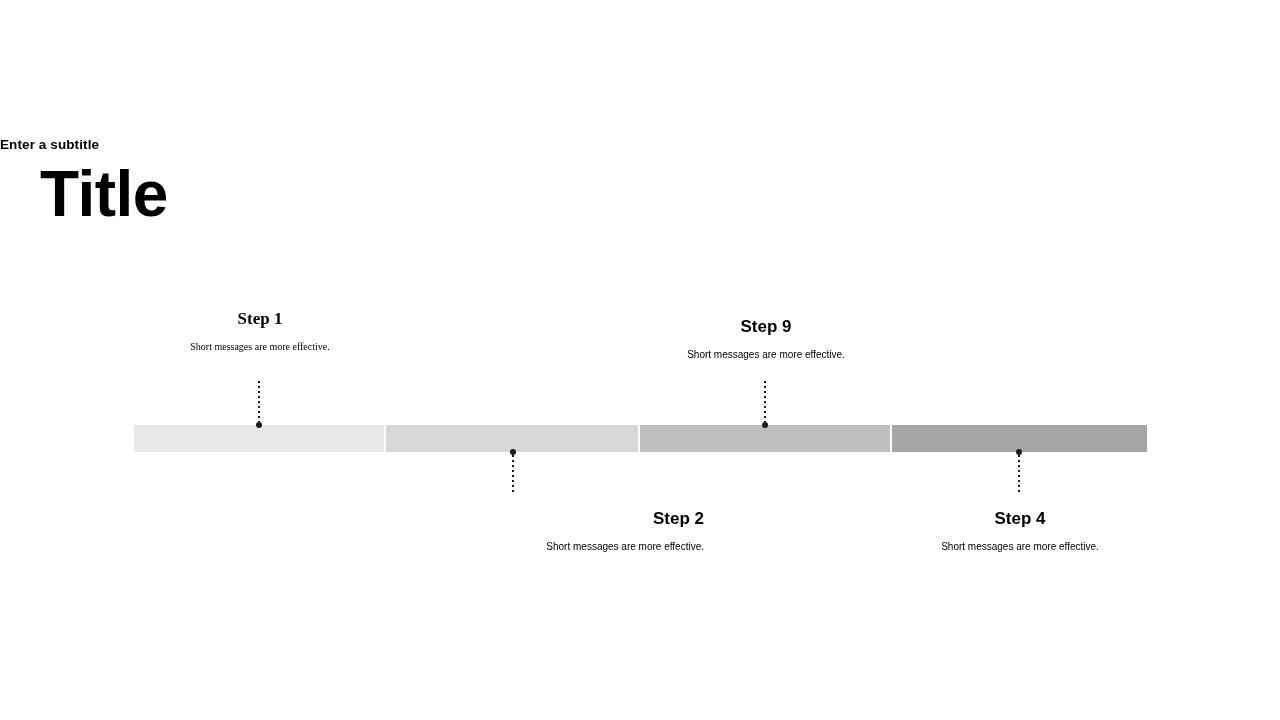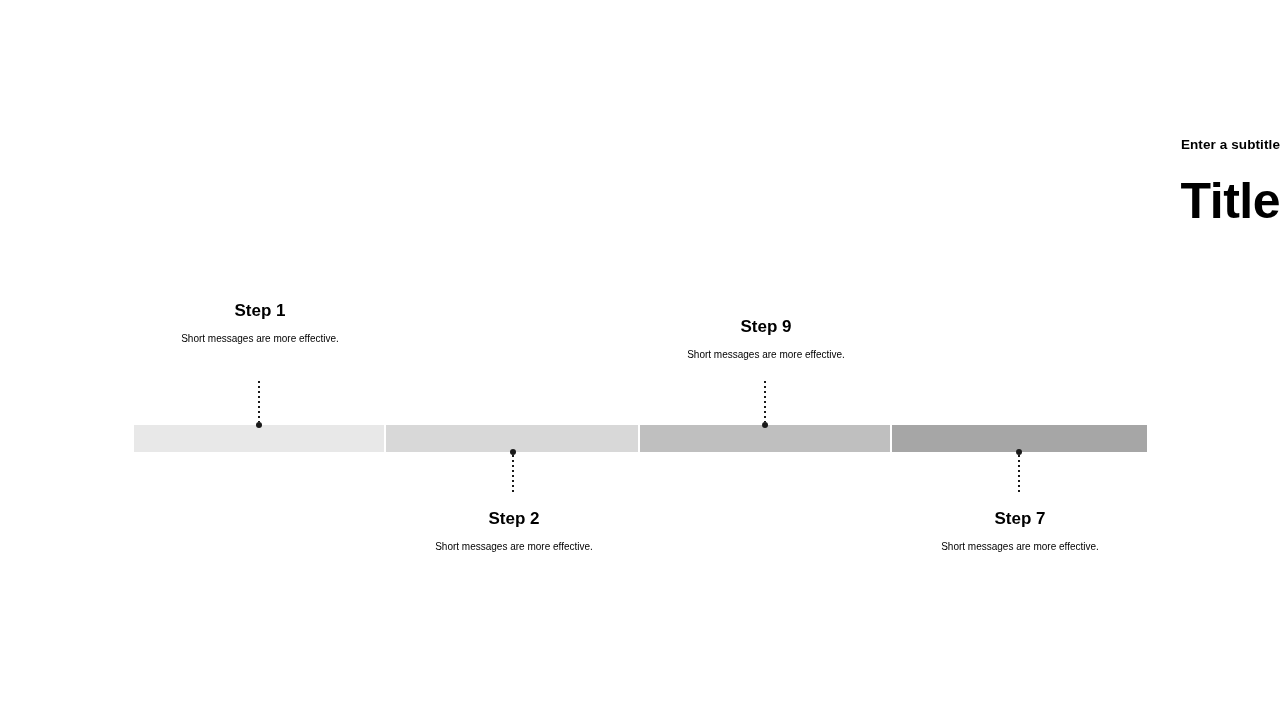--- a/index.html
+++ b/index.html
@@ -19,36 +19,37 @@
     width: 1280px;
     height: 720px;
   }
 
   
   .heading {
     position: absolute;
     left: 0;
     top: 135px;
     width: 1280px;
-    text-align: right;
+    text-align: left;
   }
   .subtitle {
     font-size: 13.5px;
     font-weight: bold;
     letter-spacing: 0.1px;
     line-height: 20px;
     color: #000000;
   }
   .title {
-    margin-top: 17px;
-    font-size: 50px;
+    margin-top: 10px;
+    font-size: 64px;
     font-weight: bold;
     letter-spacing: -0.5px;
     line-height: 58px;
     color: #000000;
+    padding-left: 40px;
   }
 
   
   .bar {
     position: absolute;
     left: 134px;
     top: 425px;
     width: 1013px;
     height: 27px;
     display: flex;
@@ -145,33 +146,33 @@
   <div class="connector up" style="left:763px;top:381px;height:47px;">
     <div class="connector-line"></div>
     <div class="connector-dot"></div>
   </div>
 
   <div class="connector down" style="left:1017px;top:449px;height:45px;">
     <div class="connector-dot"></div>
     <div class="connector-line"></div>
   </div>
 
-  <div class="step" style="left:70px;top:300px;">
+  <div class="step" style="left:70px;top:308px;font-family:Liberation Serif, serif;">
     <div class="step-title">Step 1</div>
     <div class="step-desc">Short messages are more effective.</div>
   </div>
 
   <div class="step" style="left:576px;top:316px;">
     <div class="step-title">Step 9</div>
     <div class="step-desc">Short messages are more effective.</div>
   </div>
 
-  <div class="step" style="left:324px;top:508px;">
+  <div class="step" style="left:324px;top:508px;text-align:right;">
     <div class="step-title">Step 2</div>
     <div class="step-desc">Short messages are more effective.</div>
   </div>
 
   <div class="step" style="left:830px;top:508px;">
-    <div class="step-title">Step 7</div>
+    <div class="step-title">Step 4</div>
     <div class="step-desc">Short messages are more effective.</div>
   </div>
 
 </div>
 
 </body></html>

